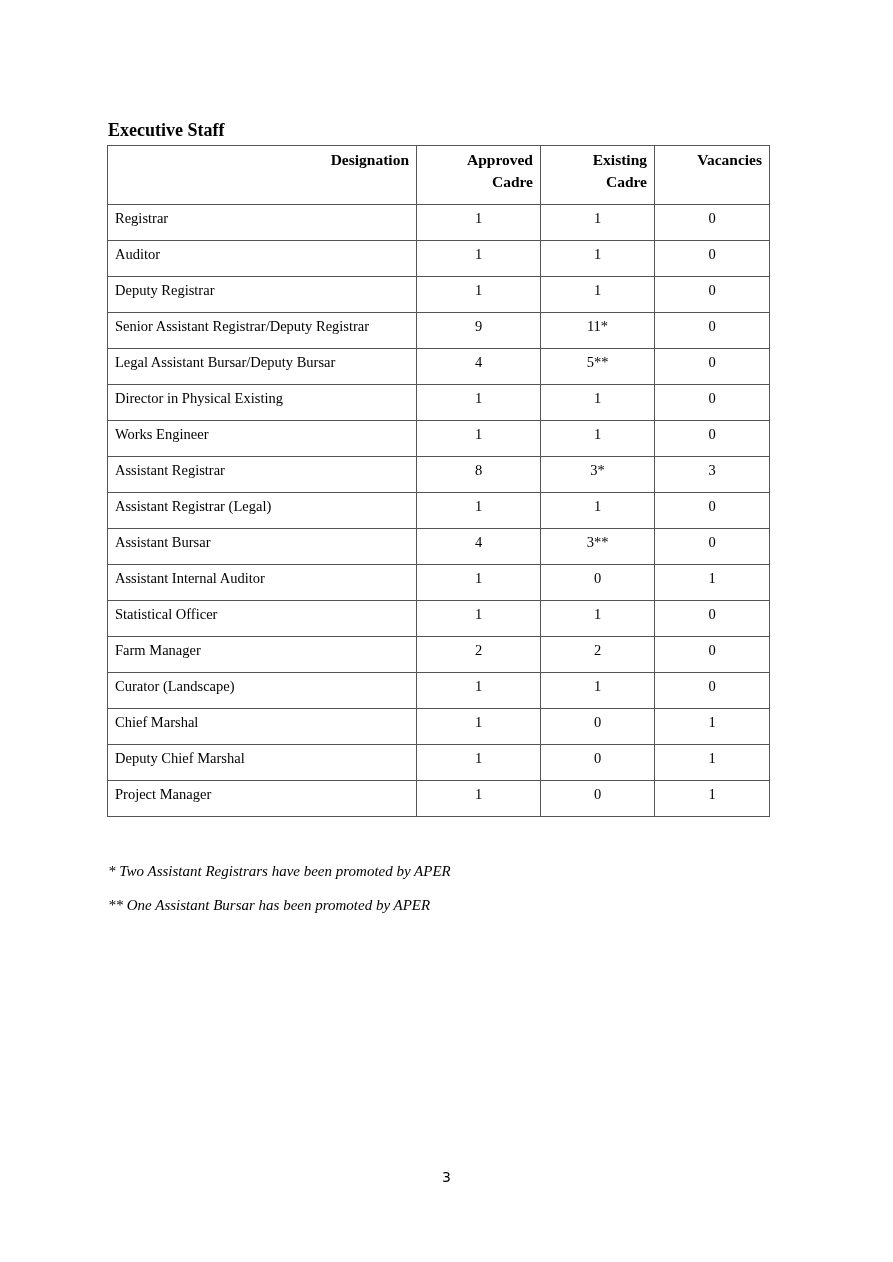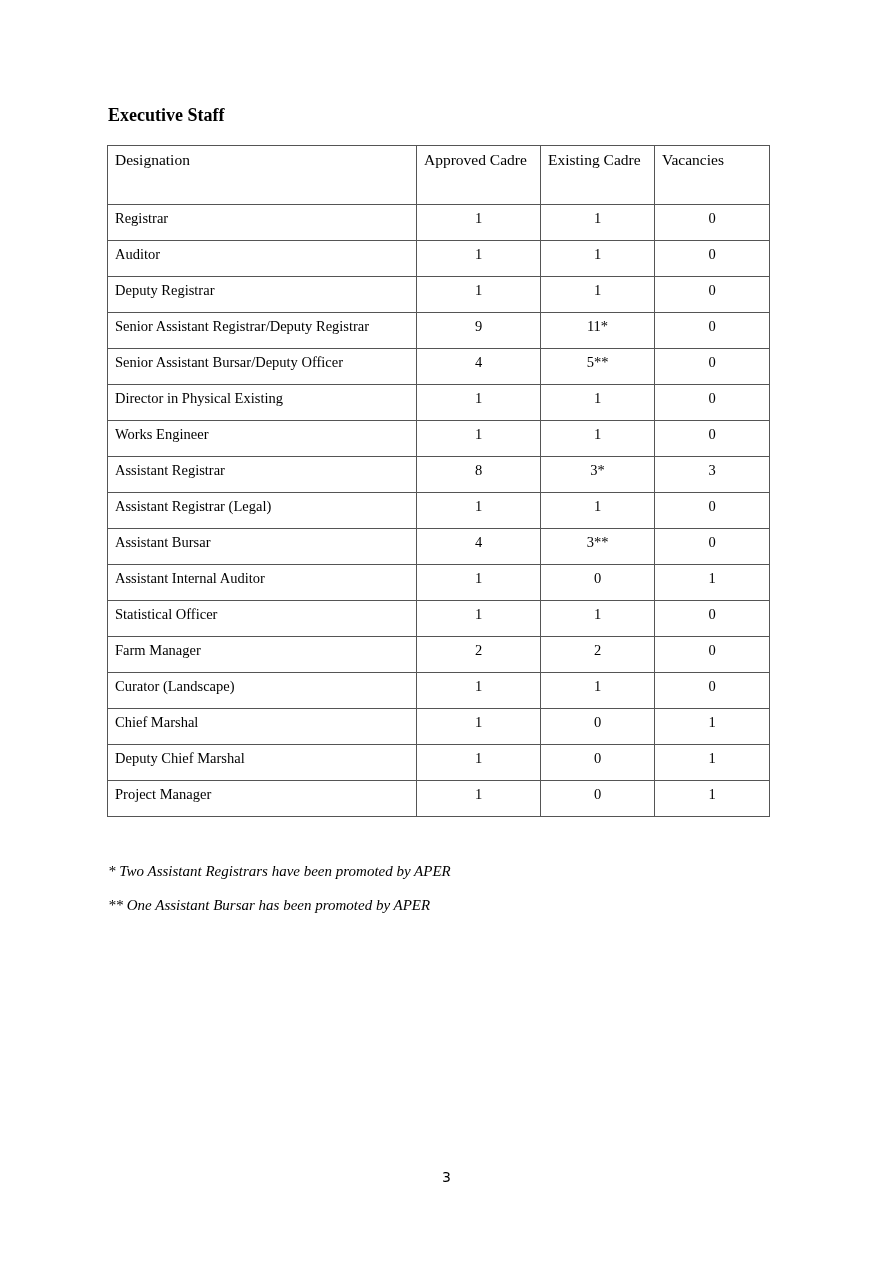--- a/index.html
+++ b/index.html
@@ -1,20 +1,20 @@
 <!DOCTYPE html>
 <html><head>
 <meta charset="utf-8">
 <style>
   html, body { margin: 0; padding: 0; background: #ffffff; }
   body { width: 893px; height: 1262px; position: relative; font-family: "Liberation Serif", "DejaVu Serif", serif; color: #000; }
-  .page-title { position: absolute; left: 108px; top: 105px; font-size: 18px; font-weight: bold; text-align: right; }
+  .page-title { position: absolute; left: 108px; top: 120px; font-size: 18px; font-weight: bold; text-align: right; }
   table.staff { position: absolute; left: 107px; top: 145px; border-collapse: collapse; table-layout: fixed; width: 662px; }
   table.staff th, table.staff td { border: 1px solid #555; font-size: 14.5px; padding: 0 7px; }
-  table.staff th { font-weight: normal; font-size: 15.5px; text-align: left; vertical-align: top; padding-top: 3px; height: 55px; line-height: 22px; }
+  table.staff th { font-weight: bold; font-size: 15.5px; text-align: right; vertical-align: top; padding-top: 3px; height: 55px; line-height: 22px; }
   table.staff td { height: 32px; vertical-align: top; padding-top: 3px; line-height: 20px; }
   table.staff td.num { text-align: center; }
   table.staff tr.total td { font-weight: bold; }
   col.c1 { width: 309px; } col.c2 { width: 124px; } col.c3 { width: 114px; } col.c4 { width: 115px; }
   .footnote { position: absolute; left: 108px; font-style: italic; font-size: 15px; margin-top: 28px; }
   .fn1 { top: 835px; } .fn2 { top: 869px; }
   .page-number { position: absolute; left: 0; width: 893px; top: 1169px; text-align: center; font-size: 14px; font-family: "DejaVu Sans", sans-serif; }
 </style>
 </head>
 <body>
@@ -55,21 +55,21 @@
         <td class="num">1</td>
         <td class="num">0</td>
       </tr>
       <tr>
         <td>Senior Assistant Registrar/Deputy Registrar</td>
         <td class="num">9</td>
         <td class="num">11*</td>
         <td class="num">0</td>
       </tr>
       <tr>
-        <td>Senior Assistant Bursar/Deputy Officer</td>
+        <td>Legal Assistant Bursar/Deputy Bursar</td>
         <td class="num">4</td>
         <td class="num">5**</td>
         <td class="num">0</td>
       </tr>
       <tr>
         <td>Director in Physical Existing</td>
         <td class="num">1</td>
         <td class="num">1</td>
         <td class="num">0</td>
       </tr>

